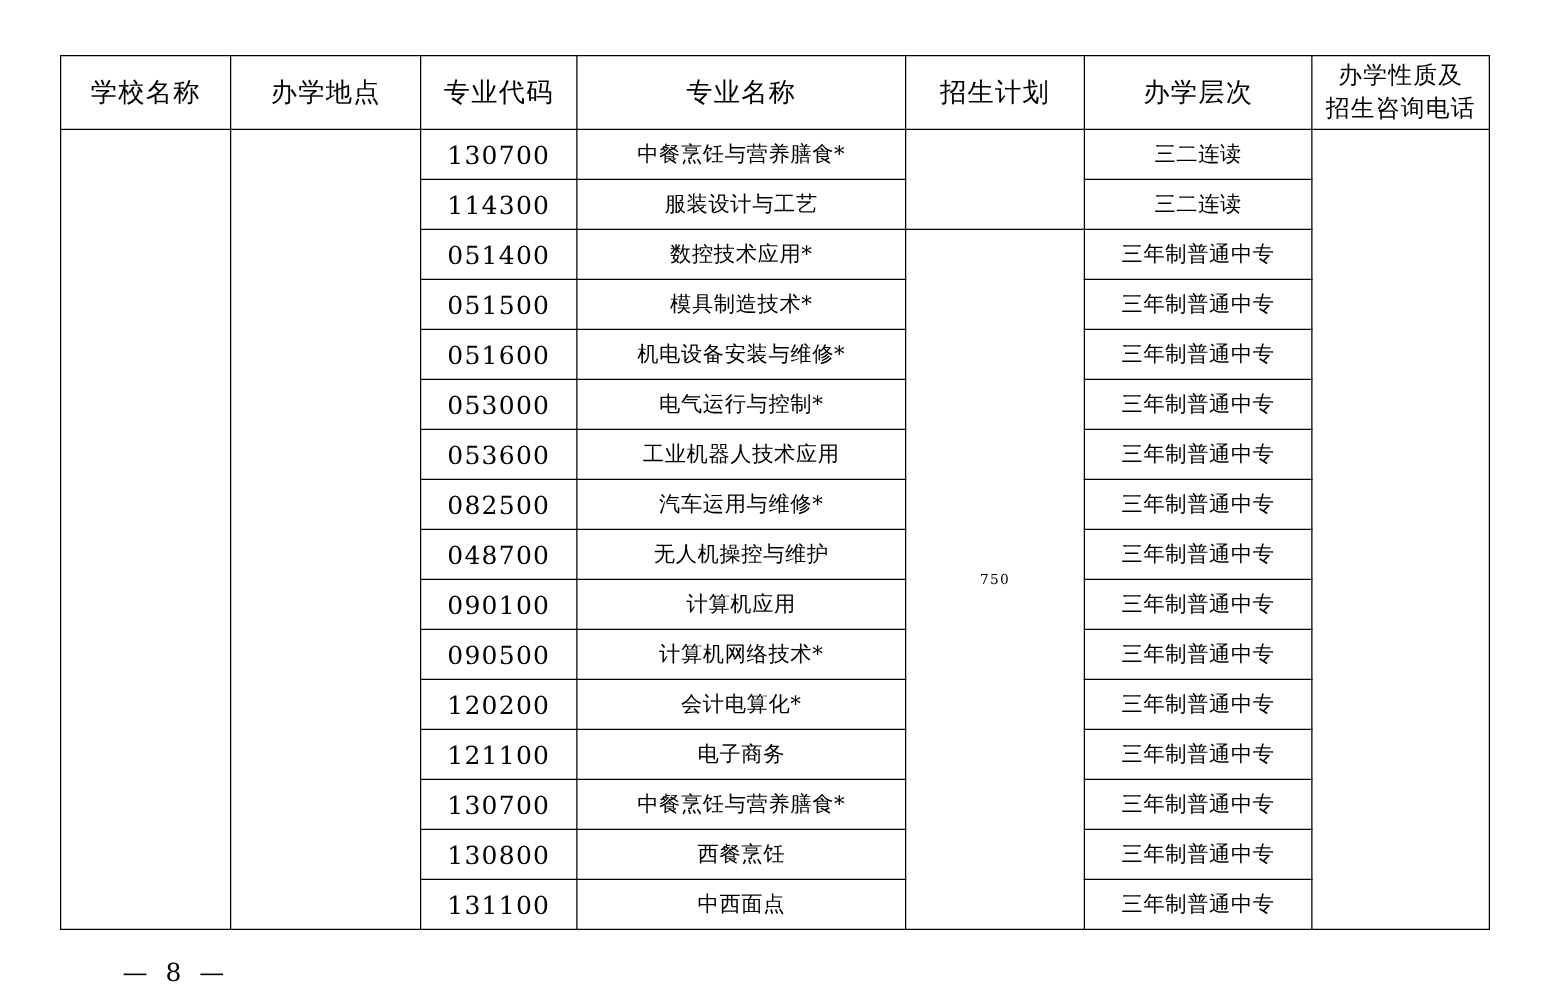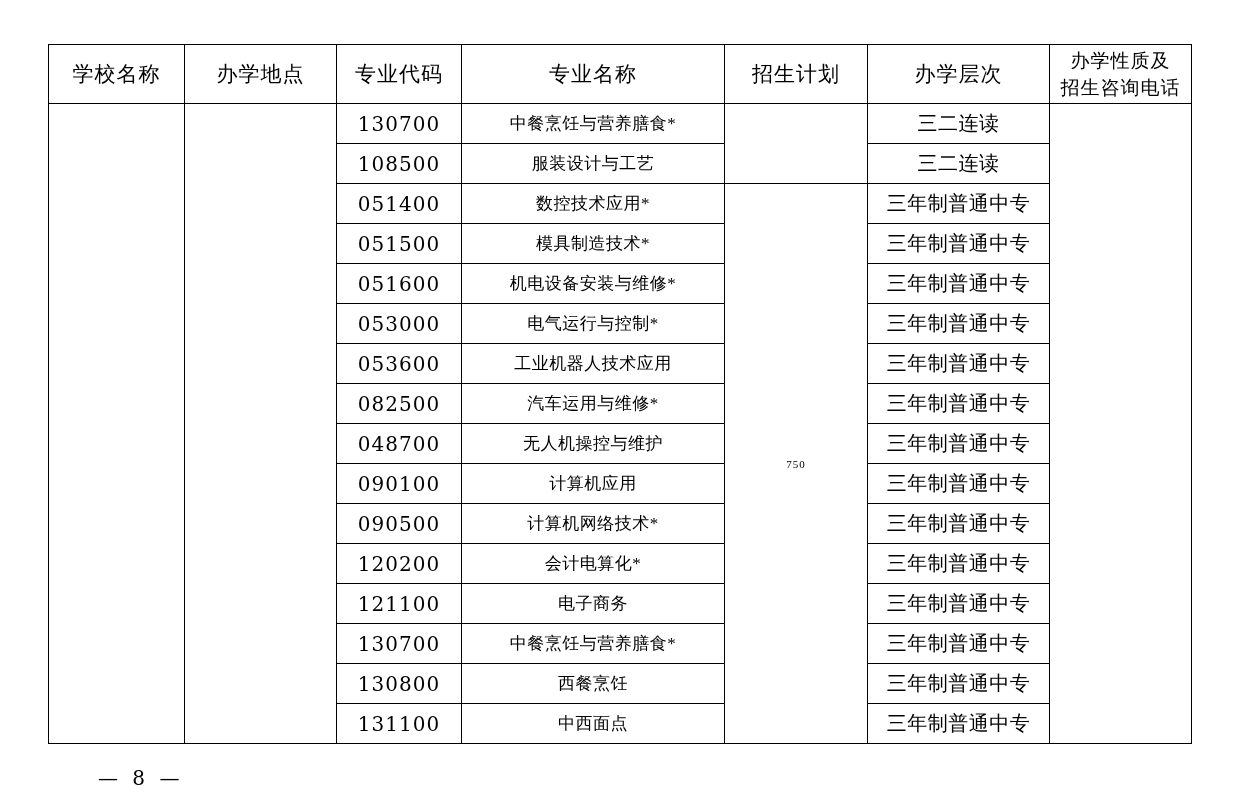--- a/index.html
+++ b/index.html
@@ -49,33 +49,32 @@
   }
   thead th.two-line {
     font-size: 19px;
     line-height: 1.4;
     margin-top: 28px;
   }
   tbody td {
     height: 39px;
     font-size: 17px;
     letter-spacing: 0.5px;
-    font-family: Liberation Serif, serif;
   }
   td.code {
     font-family: "DejaVu Serif", "Liberation Serif", serif;
     font-size: 20px;
     letter-spacing: 1px;
   }
   td.plan {
     font-size: 11px;
     letter-spacing: 1px;
   }
   td.level {
-    font-size: 20px;
+    font-size: 17px;
     letter-spacing: 0.5px;
   }
   td.name {
     font-size: 17px;
   }
   td.blank-cell {
     font-size: 17px;
   }
   .col-school   { width: 136px; }
   .col-location { width: 152px; }
@@ -128,21 +127,21 @@
         <tr>
           <td class="blank-cell" rowspan="16"></td>
           <td class="blank-cell" rowspan="16"></td>
           <td class="code">130700</td>
           <td class="name">中餐烹饪与营养膳食*</td>
           <td class="plan" rowspan="2"></td>
           <td class="level">三二连读</td>
           <td class="blank-cell" rowspan="16"></td>
         </tr>
         <tr>
-          <td class="code">108500</td>
+          <td class="code">114300</td>
           <td class="name">服装设计与工艺</td>
           <td class="level">三二连读</td>
         </tr>
         <tr>
           <td class="code">051400</td>
           <td class="name">数控技术应用*</td>
           <td class="plan" rowspan="14">750</td>
           <td class="level">三年制普通中专</td>
         </tr>
         <tr>

